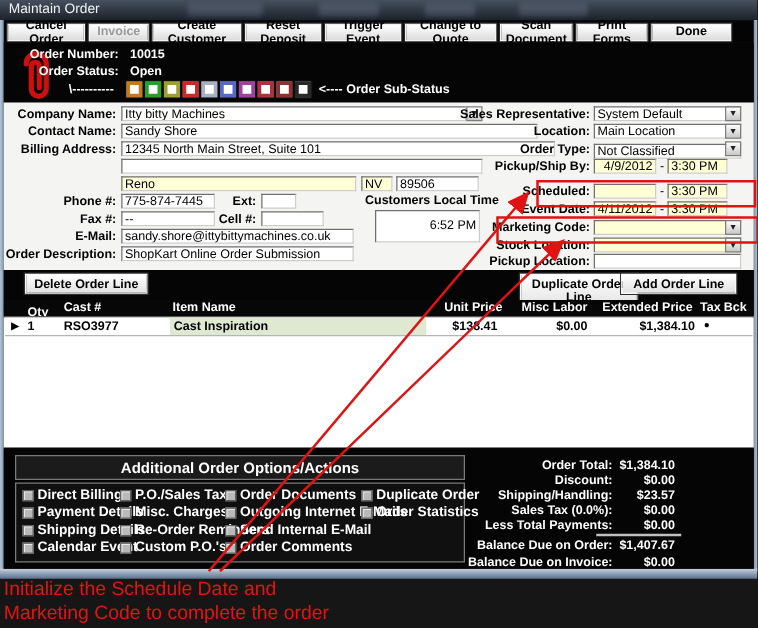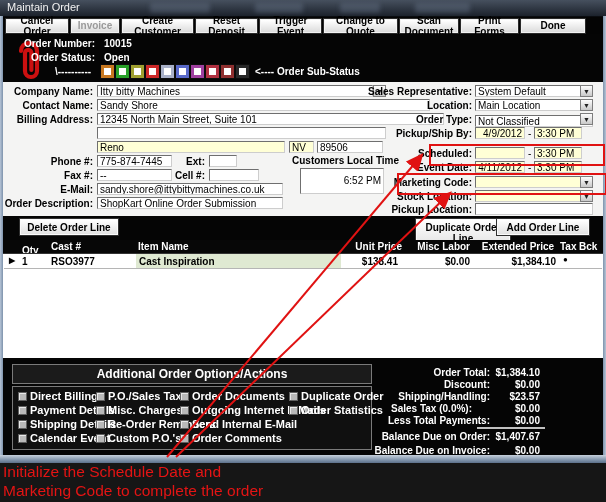--- a/index.html
+++ b/index.html
@@ -230,21 +230,21 @@
 <span class="abs opt-lab" style="left:301px;top:390px">Duplicate Order</span>
 <div class="abs chk" style="left:289px;top:406px"></div>
 <span class="abs opt-lab" style="left:301px;top:404px">Order Statistics</span>
 
 <span class="abs tot-lab" style="left:350px;top:367px;width:140px">Order Total:</span>
 <span class="abs tot-val" style="left:495px;top:367px;width:45px">$1,384.10</span>
 <span class="abs tot-lab" style="left:350px;top:379px;width:140px">Discount:</span>
 <span class="abs tot-val" style="left:495px;top:379px;width:45px">$0.00</span>
 <span class="abs tot-lab" style="left:350px;top:391px;width:140px">Shipping/Handling:</span>
 <span class="abs tot-val" style="left:495px;top:391px;width:45px">$23.57</span>
-<span class="abs tot-lab" style="left:332px;top:403px;width:140px">Sales Tax (0.0%):</span>
+<span class="abs tot-lab" style="left:350px;top:403px;width:140px">Sales Tax (0.0%):</span>
 <span class="abs tot-val" style="left:495px;top:403px;width:45px">$0.00</span>
 <span class="abs tot-lab" style="left:350px;top:415px;width:140px">Less Total Payments:</span>
 <span class="abs tot-val" style="left:495px;top:415px;width:45px">$0.00</span>
 <div class="abs" style="left:477px;top:427px;width:68px;height:2px;background:#c0c0c0"></div>
 <span class="abs tot-lab" style="left:340px;top:431px;width:150px">Balance Due on Order:</span>
 <span class="abs tot-val" style="left:495px;top:431px;width:45px">$1,407.67</span>
 <span class="abs tot-lab" style="left:340px;top:445px;width:150px">Balance Due on Invoice:</span>
 <span class="abs tot-val" style="left:495px;top:445px;width:45px">$0.00</span>
 
 <span class="abs ann" style="left:3px;top:463px">Initialize the Schedule Date and</span>

